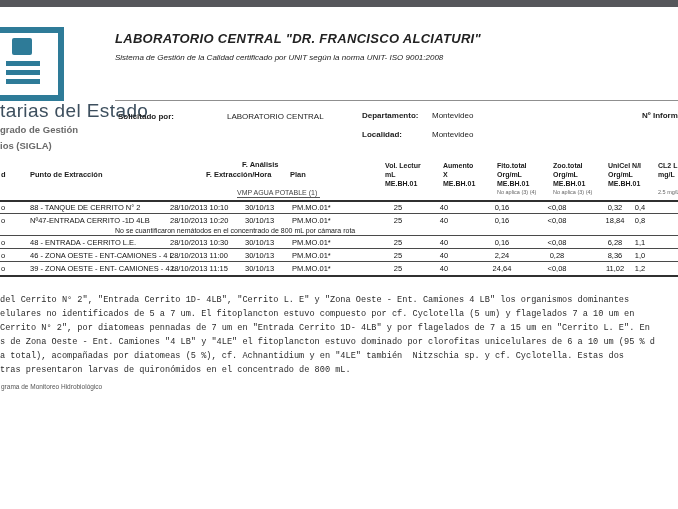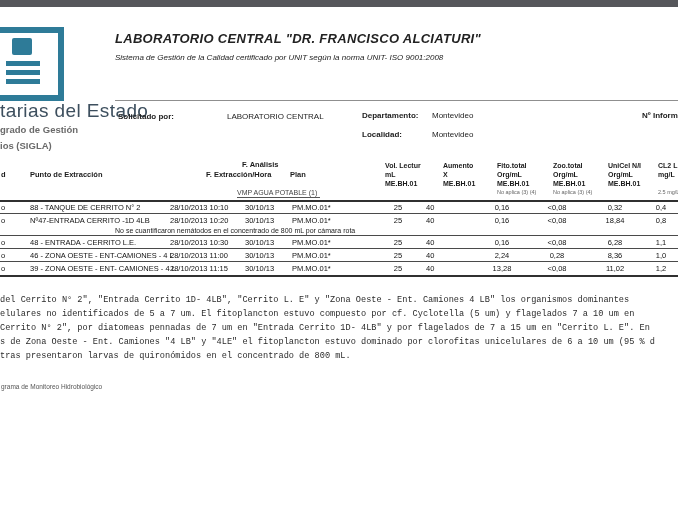--- a/index.html
+++ b/index.html
@@ -31,25 +31,25 @@
   .hl{left:0;width:678px;background:#303030;}
   .thin{left:0;width:678px;height:1px;background:#4a4a4a;}
   .trow{left:0;width:678px;height:11px;font-size:7.5px;color:#111;}
   .trow span{position:absolute;white-space:nowrap;}
   .c-frag{left:1px;}
   .c-punto{left:30px;}
   .c-fext{left:170px;}
   .c-fana{left:245px;}
   .c-plan{left:292px;}
   .c-vol{left:380px;width:36px;text-align:center;}
-  .c-aum{left:426px;width:36px;text-align:left;}
+  .c-aum{left:426px;width:36px;text-align:center;}
   .c-fito{left:484px;width:36px;text-align:center;}
   .c-zoo{left:539px;width:36px;text-align:center;}
   .c-uni{left:595px;width:40px;text-align:center;}
-  .c-cl2{left:645px;width:32px;text-align:center;}
+  .c-cl2{left:624px;width:32px;text-align:center;}
   .noterow{left:115px;top:227px;font-size:7px;color:#222;white-space:nowrap;}
   
   .para{left:0;top:293px;font-family:"Liberation Mono","DejaVu Sans Mono",monospace;
         font-size:8.6px;line-height:14px;color:#2b2b2b;}
   .para div{white-space:pre;}
   .footnote{left:1px;top:383px;font-size:6.5px;color:#555;white-space:nowrap;}
 </style>
 </head>
 <body>
 
@@ -174,29 +174,30 @@
   </div>
 
   <div class="abs trow" style="top:264px;">
     <span class="c-frag">o</span>
     <span class="c-punto">39 - ZONA OESTE - ENT- CAMIONES - 4 L</span>
     <span class="c-fext">28/10/2013 11:15</span>
     <span class="c-fana">30/10/13</span>
     <span class="c-plan">PM.MO.01*</span>
     <span class="c-vol">25</span>
     <span class="c-aum">40</span>
-    <span class="c-fito">13,28</span>
+    <span class="c-fito">24,64</span>
     <span class="c-zoo">&lt;0,08</span>
     <span class="c-uni">11,02</span>
     <span class="c-cl2">1,2</span>
   </div>
 
   <div class="abs para">
     <div>del Cerrito N° 2", "Entrada Cerrito 1D- 4LB", "Cerrito L. E" y "Zona Oeste - Ent. Camiones 4 LB" los organismos dominantes</div>
     <div>elulares no identificados de 5 a 7 um. El fitoplancton estuvo compuesto por cf. Cyclotella (5 um) y flagelados 7 a 10 um en</div>
     <div>Cerrito N° 2", por diatomeas pennadas de 7 um en "Entrada Cerrito 1D- 4LB" y por flagelados de 7 a 15 um en "Cerrito L. E". En</div>
     <div>s de Zona Oeste - Ent. Camiones "4 LB" y "4LE" el fitoplancton estuvo dominado por clorofitas unicelulares de 6 a 10 um (95 % d</div>
+    <div>a total), acompañadas por diatomeas (5 %), cf. Achnantidium y en "4LE" también  Nitzschia sp. y cf. Cyclotella. Estas dos</div>
     <div>tras presentaron larvas de quironómidos en el concentrado de 800 mL.</div>
   </div>
 
   <div class="abs footnote">grama de Monitoreo Hidrobiológico</div>
 
 </div>
 
 </body></html>

